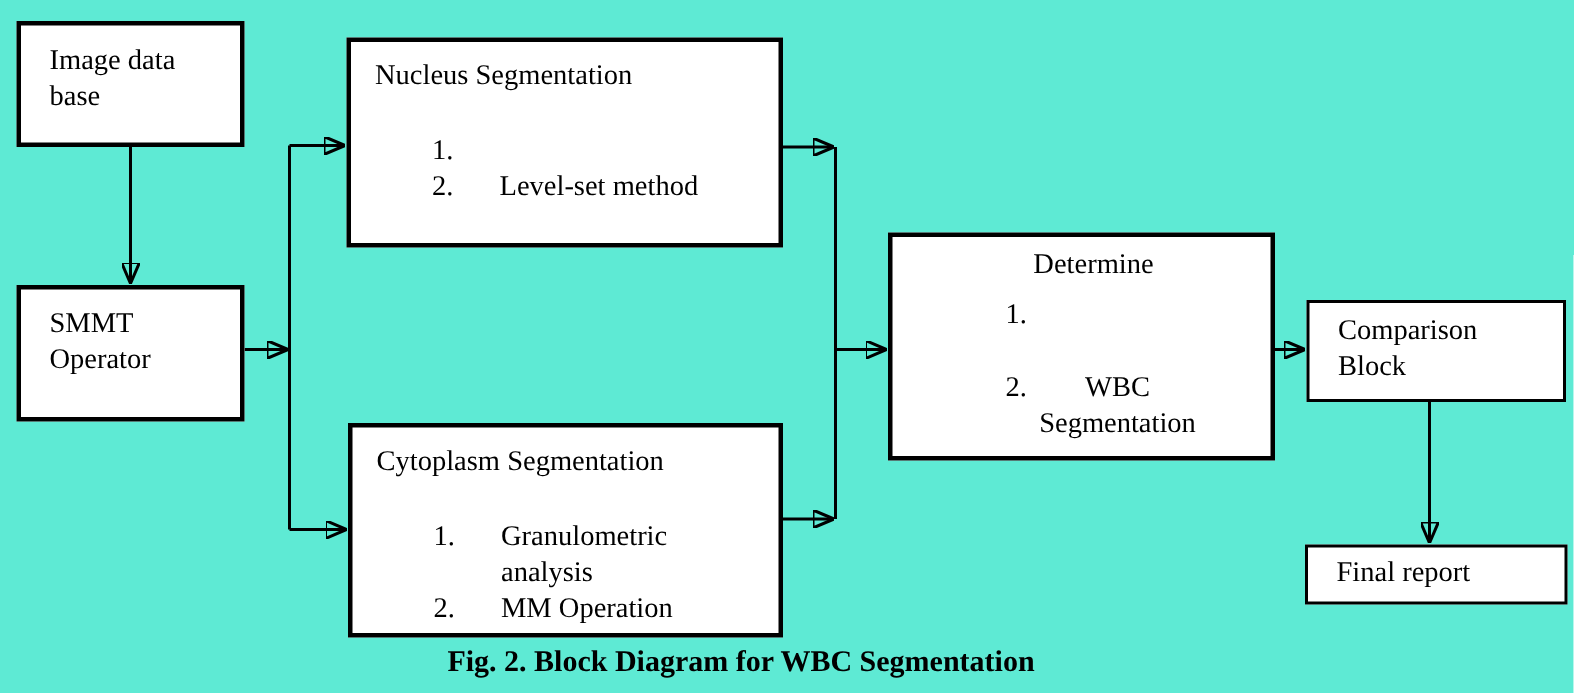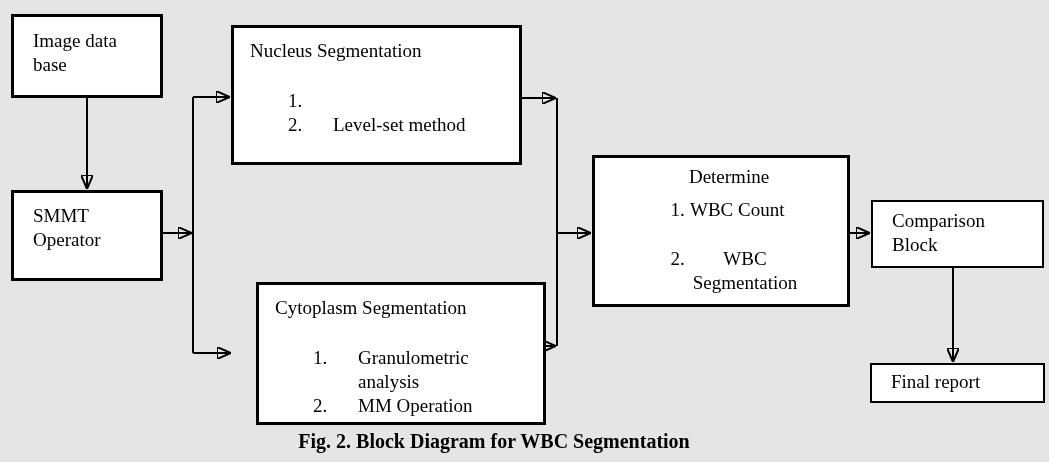--- a/index.html
+++ b/index.html
@@ -5,37 +5,37 @@
   * { margin: 0; padding: 0; box-sizing: border-box; }
   html, body { background: #ffffff; }
   body {
     font-family: "Liberation Serif", "DejaVu Serif", serif;
     color: #000000;
   }
   .canvas {
     position: relative;
     width: 1049px;
     height: 462px;
-    background: #e5e5e5;
+    background: #5eead4;
     overflow: hidden;
   }
   .box {
     position: absolute;
     border: 3px solid #000000;
     background: #ffffff;
     font-size: 19px;
     line-height: 24px;
   }
   .box.thin { border-width: 2px; }
   .label { display: block; }
   
   .box-imagedb   { left: 11px;  top: 14px;  width: 152px; height: 84px;  padding: 12px 0 0 19px; }
   .box-smmt      { left: 11px;  top: 190px; width: 152px; height: 91px;  padding: 11px 16px 0 19px; }
   .box-nucleus   { left: 231px; top: 25px;  width: 291px; height: 140px; padding: 11px 11px 0 16px; }
-  .box-cyto      { left: 232px; top: 282px; width: 290px; height: 143px; padding: 11px 0 0 16px; margin-left: 24px; }
+  .box-cyto      { left: 232px; top: 282px; width: 290px; height: 143px; padding: 11px 0 0 16px; }
   .box-determine { left: 592px; top: 155px; width: 258px; height: 152px; padding: 7px 0 0 16px; text-align: center; }
   .box-compare   { left: 871px; top: 200px; width: 173px; height: 68px;  padding: 7px 0 0 19px; }
   .box-final     { left: 870px; top: 363px; width: 175px; height: 40px;  padding: 5px 0 0 19px; }
   
   .w110 { width: 110px; }
   .w95  { width: 95px;  }
   .w130 { width: 130px; }
   
   .nlist { list-style: none; }
   .nlist-seg { margin-top: 26px; }
@@ -122,21 +122,20 @@
         <span class="txt">MM Operation</span>
       </li>
     </ul>
   </div>
 
   <div class="box box-determine">
     <span class="label">Determine</span>
     <ul class="nlist nlist-det">
       <li class="nitem">
         <span class="num">1.</span>
-        <span class="txt">WBC Count</span>
       </li>
       <li class="nitem gap">
         <span class="num">2.</span>
         <span class="txt w110">WBC Segmentation</span>
       </li>
     </ul>
   </div>
 
   <div class="box box-final thin">
     <span class="label">Final report</span>

